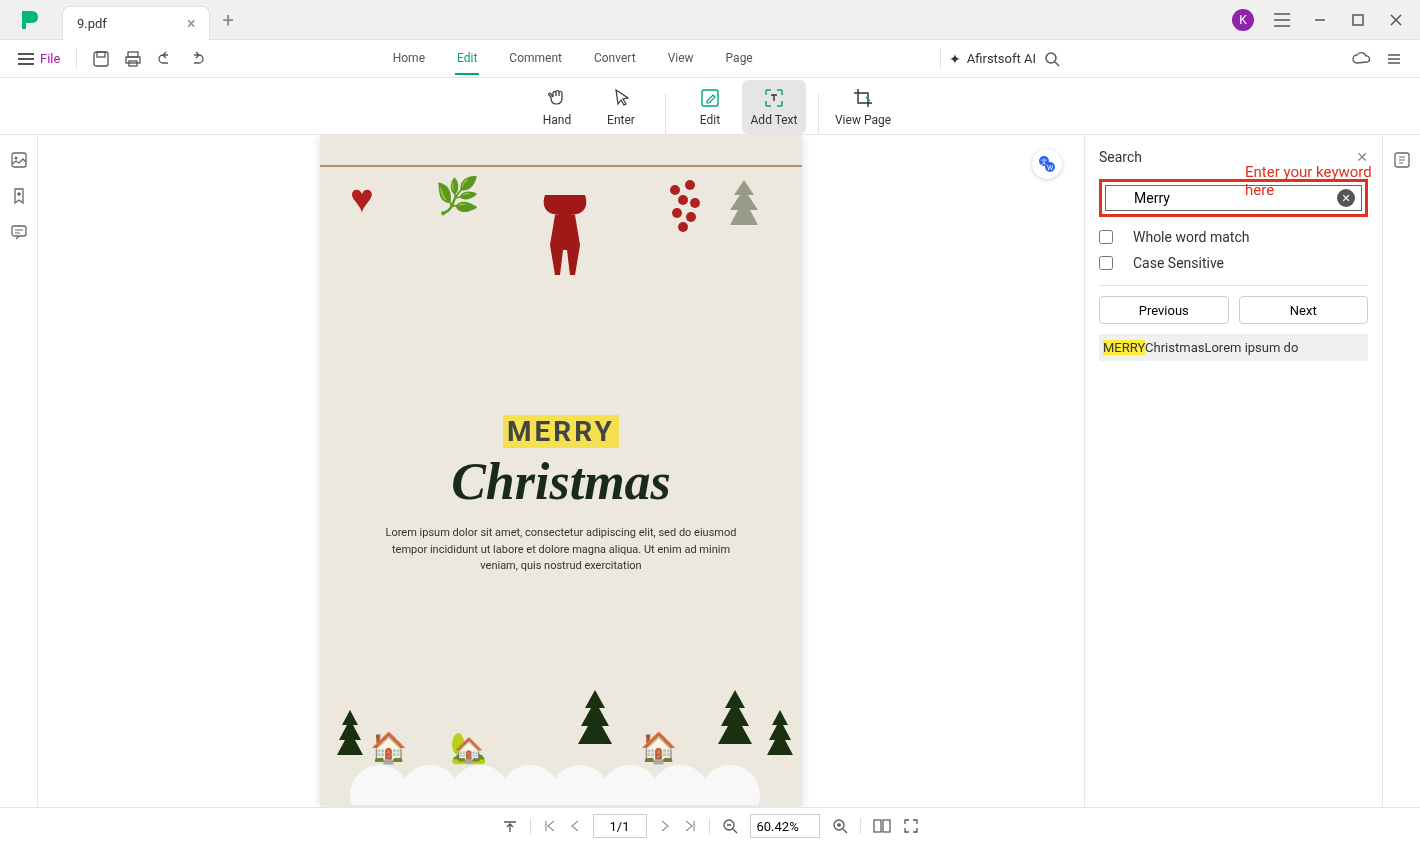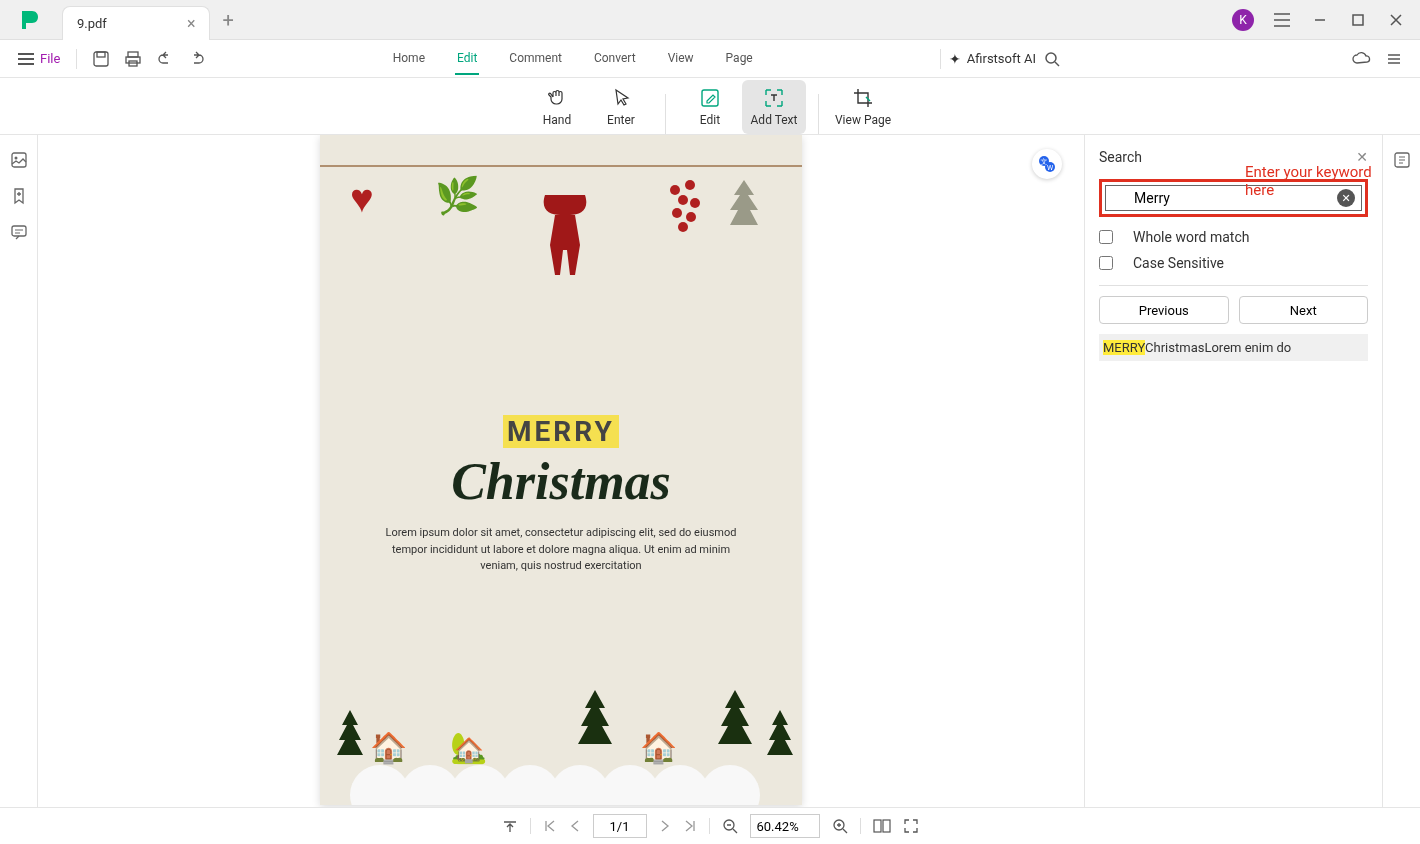--- a/index.html
+++ b/index.html
@@ -372,21 +372,21 @@
         <input type="checkbox" style="">
         <span>Case Sensitive</span>
       </label>
     </div>
     <div class="search-divider"></div>
     <div class="search-nav">
       <button class="nav-btn">Previous</button>
       <button class="nav-btn">Next</button>
     </div>
     <div class="result-row">
-      <span class="result-highlight">MERRY</span><span>ChristmasLorem enim do</span>
+      <span class="result-highlight">MERRY</span><span>ChristmasLorem ipsum do</span>
     </div>
   </div>
 
   <div class="right-rail">
     <div class="right-rail-item">
       <svg width="18" height="18" viewBox="0 0 18 18">
           <rect x="2" y="2" width="14" height="14" rx="2" fill="none" stroke="#666" stroke-width="1.3"></rect>
           <path d="M6 6h6M6 9h6M6 12h4" stroke="#666" stroke-width="1.2"></path>
         </svg>
     </div>

